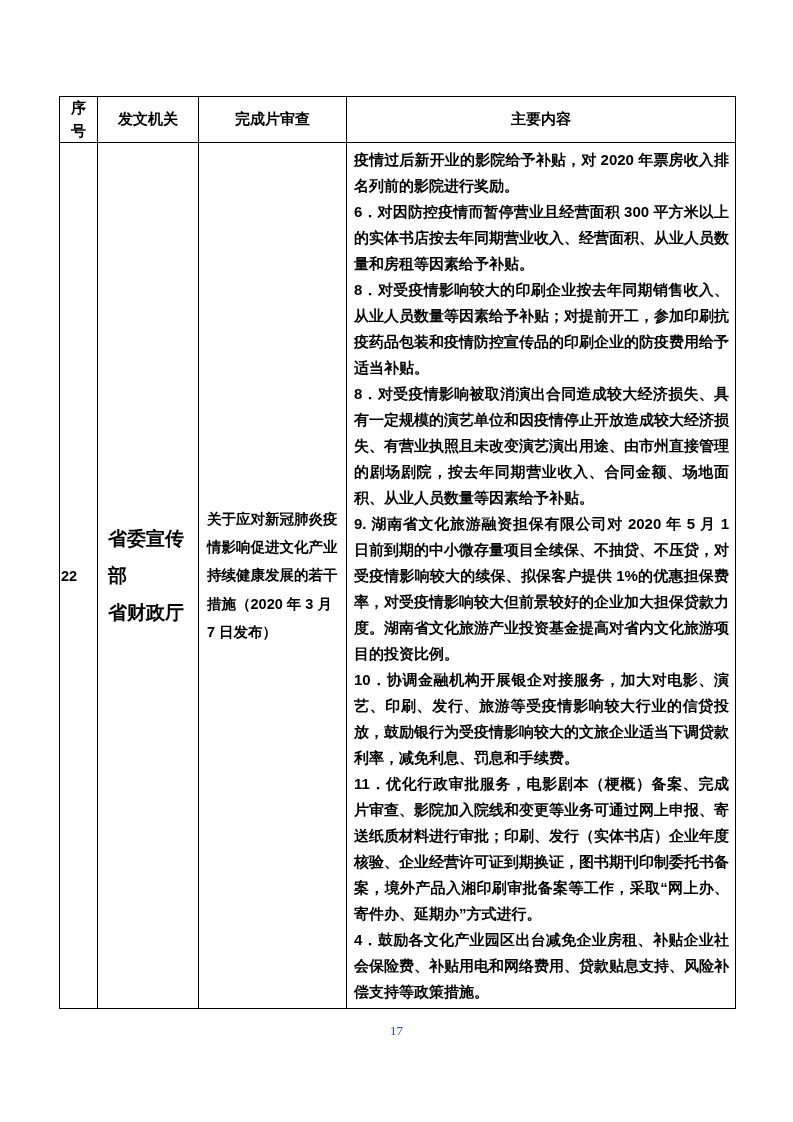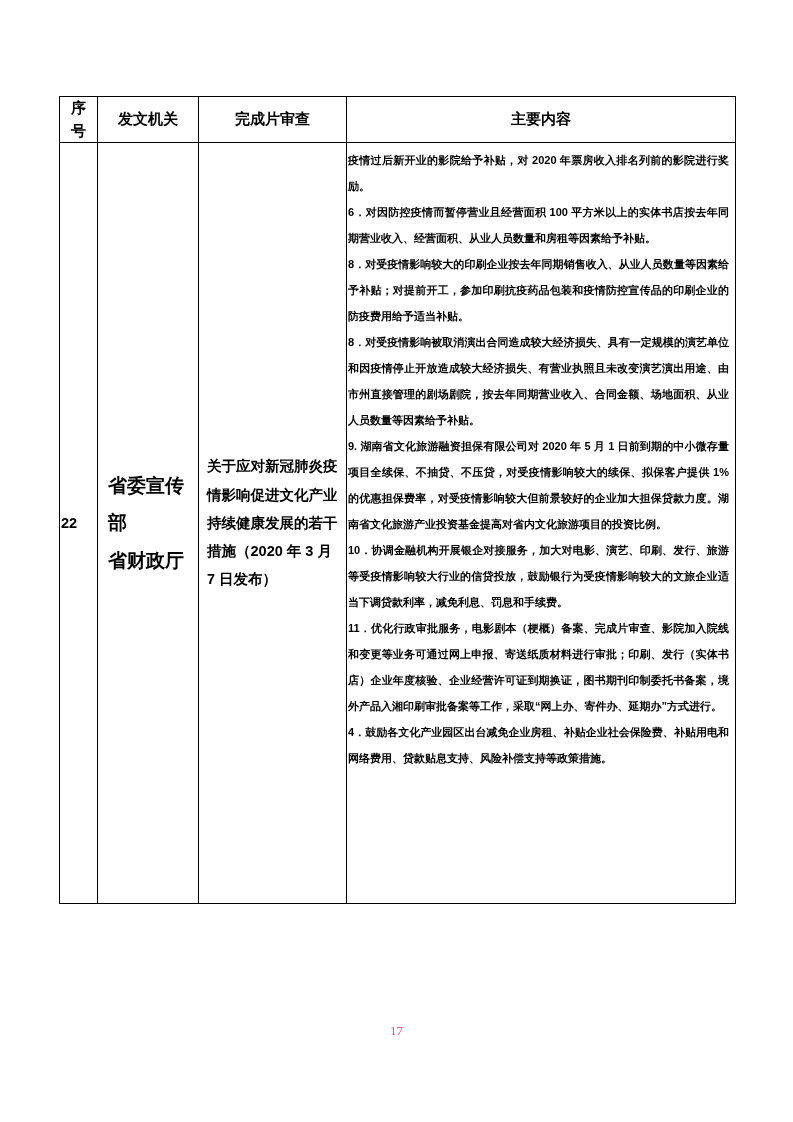--- a/index.html
+++ b/index.html
@@ -65,38 +65,38 @@
   }
   td.cell-docname {
     vertical-align: middle;
     padding: 16px 8px;
     font-size: 14.5px;
     line-height: 1.95;
     text-align: left;
   }
   td.cell-content {
     vertical-align: top;
-    padding: 4px 6px 3px 1px;
-    font-size: 11px;
+    padding: 4px 6px 3px 7px;
+    font-size: 15px;
     line-height: 26px;
     text-align: justify;
   }
   td.cell-content p {
     margin: 0;
     text-justify: inter-ideograph;
   }
   .page-number {
     position: absolute;
     top: 1023px;
     left: 0;
     width: 100%;
     text-align: center;
     font-size: 13px;
     font-family: "Liberation Serif", serif;
-    color: #ec4899;
+    color: #1d4ed8;
   }
 </style>
 </head>
 <body>
 
 <div class="page">
 
   <table class="doc-table">
     <colgroup>
       <col style="width:38px">
@@ -119,21 +119,21 @@
         <td class="cell-index">22</td>
         <td class="cell-agency">
           <div>省委宣传部</div>
           <div>省财政厅</div>
         </td>
         <td class="cell-docname">
           <div>关于应对新冠肺炎疫情影响促进文化产业持续健康发展的若干措施（2020 年 3 月 7 日发布）</div>
         </td>
         <td class="cell-content">
           <p>疫情过后新开业的影院给予补贴，对 2020 年票房收入排名列前的影院进行奖励。</p>
-          <p>6．对因防控疫情而暂停营业且经营面积 100 平方米以上的实体书店按去年同期营业收入、经营面积、从业人员数量和房租等因素给予补贴。</p>
+          <p>6．对因防控疫情而暂停营业且经营面积 300 平方米以上的实体书店按去年同期营业收入、经营面积、从业人员数量和房租等因素给予补贴。</p>
           <p>8．对受疫情影响较大的印刷企业按去年同期销售收入、从业人员数量等因素给予补贴；对提前开工，参加印刷抗疫药品包装和疫情防控宣传品的印刷企业的防疫费用给予适当补贴。</p>
           <p>8．对受疫情影响被取消演出合同造成较大经济损失、具有一定规模的演艺单位和因疫情停止开放造成较大经济损失、有营业执照且未改变演艺演出用途、由市州直接管理的剧场剧院，按去年同期营业收入、合同金额、场地面积、从业人员数量等因素给予补贴。</p>
           <p>9. 湖南省文化旅游融资担保有限公司对 2020 年 5 月 1 日前到期的中小微存量项目全续保、不抽贷、不压贷，对受疫情影响较大的续保、拟保客户提供 1%的优惠担保费率，对受疫情影响较大但前景较好的企业加大担保贷款力度。湖南省文化旅游产业投资基金提高对省内文化旅游项目的投资比例。</p>
           <p>10．协调金融机构开展银企对接服务，加大对电影、演艺、印刷、发行、旅游等受疫情影响较大行业的信贷投放，鼓励银行为受疫情影响较大的文旅企业适当下调贷款利率，减免利息、罚息和手续费。</p>
           <p>11．优化行政审批服务，电影剧本（梗概）备案、完成片审查、影院加入院线和变更等业务可通过网上申报、寄送纸质材料进行审批；印刷、发行（实体书店）企业年度核验、企业经营许可证到期换证，图书期刊印制委托书备案，境外产品入湘印刷审批备案等工作，采取“网上办、寄件办、延期办”方式进行。</p>
           <p>4．鼓励各文化产业园区出台减免企业房租、补贴企业社会保险费、补贴用电和网络费用、贷款贴息支持、风险补偿支持等政策措施。</p>
         </td>
       </tr>
     </tbody>
   </table>

